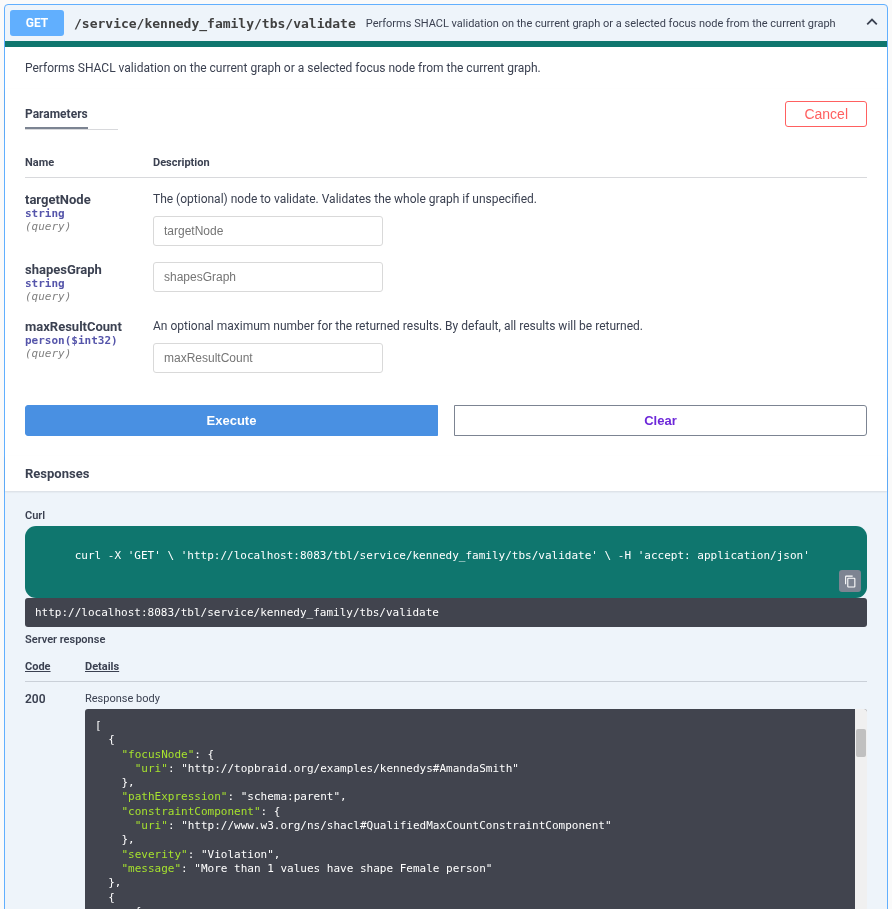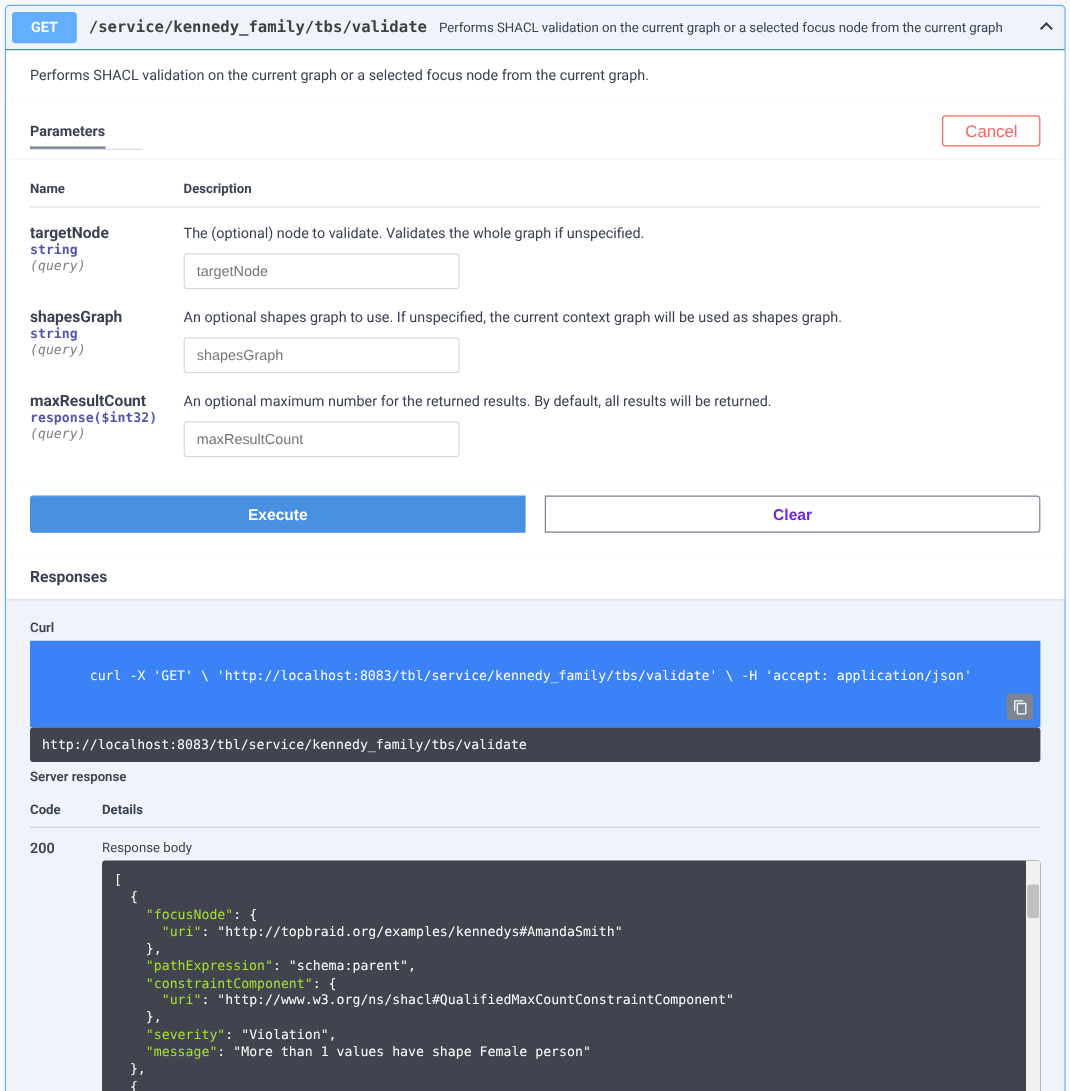--- a/index.html
+++ b/index.html
@@ -13,21 +13,21 @@
   .opblock {
     border: 1px solid #61affe;
     border-radius: 4px;
     background: rgba(97,175,254,0.08);
     margin: 4px;
   }
   .opblock-summary {
     display: flex;
     align-items: center;
     padding: 5px;
-    border-bottom: 1px solid #0f766e;
+    border-bottom: 6px solid #0f766e;
     cursor: pointer;
   }
   .method-badge {
     background: #61affe;
     color: #fff;
     font-weight: 700;
     font-size: 12px;
     padding: 6px 0;
     width: 54px;
     text-align: center;
@@ -157,46 +157,47 @@
   }
   .responses-body {
     padding: 12px 20px;
   }
   .subheading {
     font-size: 11px;
     font-weight: 600;
     margin: 6px 0 4px;
   }
   .code-block {
-    background: #3b82f6;
+    background: #0f766e;
     color: #fff;
     font-family: Menlo, Monaco, Consolas, monospace;
     font-size: 11px;
     padding: 10px;
-    border-radius: 1px;
+    border-radius: 11px;
     white-space: pre-wrap;
     position: relative;
     min-height: 52px;
   }
   .url-block {
     background: #41444e;
     color: #fff;
     font-family: Menlo, monospace;
     font-size: 11px;
     padding: 8px 10px;
     border-radius: 3px;
   }
   .resp-table-head {
     display: grid;
     grid-template-columns: 60px 1fr;
     font-size: 11px;
     font-weight: 700;
     border-bottom: 1px solid rgba(59,65,81,.2);
     padding: 8px 0;
     margin-top: 6px;
+    text-decoration: underline;
   }
   .resp-row {
     display: grid;
     grid-template-columns: 60px 1fr;
     padding-top: 10px;
     align-items: start;
   }
   .resp-code { font-size: 12px; font-weight: 600;}
   .resp-body-label {
     font-size: 11px;
@@ -291,29 +292,28 @@
       </div>
     </div>
 
     <div class="param-row">
       <div>
         <div class="param-name">shapesGraph</div>
         <div class="param-type">string</div>
         <div class="param-in">(query)</div>
       </div>
       <div>
-        <div class="param-desc">An optional shapes graph to use. If unspecified, the current context graph will be used as shapes graph.</div>
         <input class="param-input" type="text" placeholder="shapesGraph" style="">
       </div>
     </div>
 
     <div class="param-row">
       <div>
         <div class="param-name">maxResultCount</div>
-        <div class="param-type">response($int32)</div>
+        <div class="param-type">person($int32)</div>
         <div class="param-in">(query)</div>
       </div>
       <div>
         <div class="param-desc">An optional maximum number for the returned results. By default, all results will be returned.</div>
         <input class="param-input" type="text" placeholder="maxResultCount" style="">
       </div>
     </div>
   </div>
 
   <div class="execute-row">

